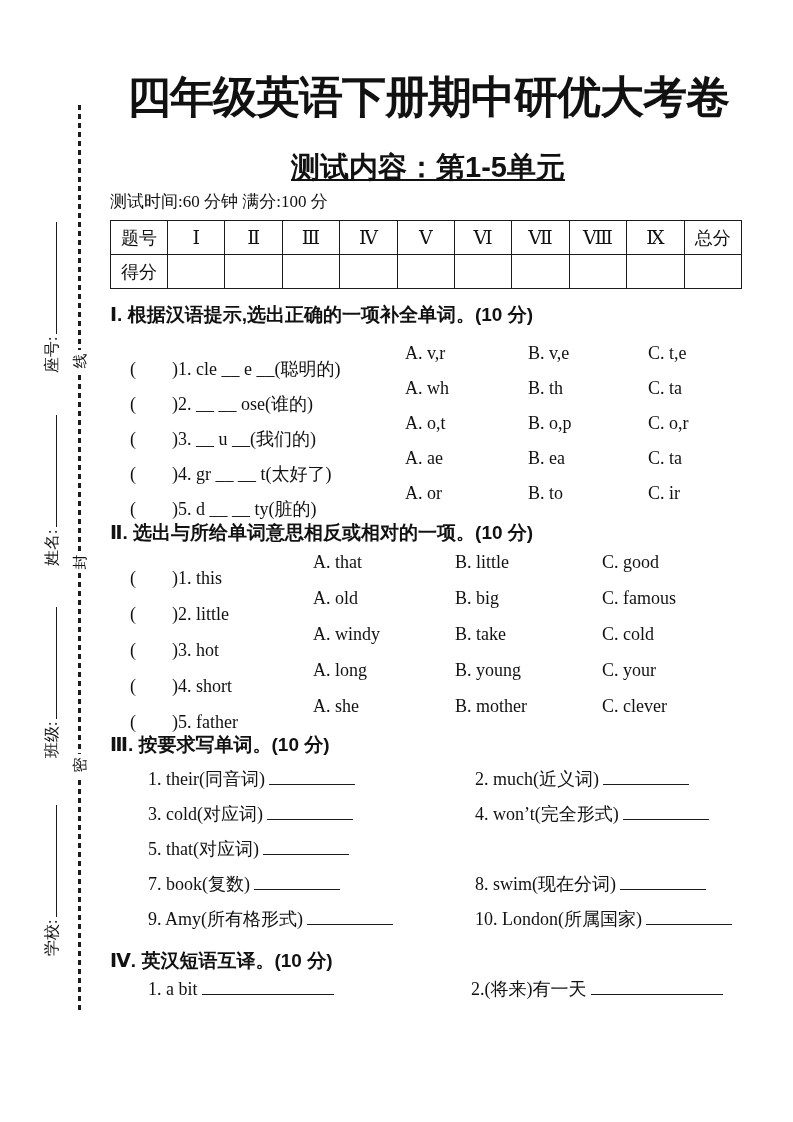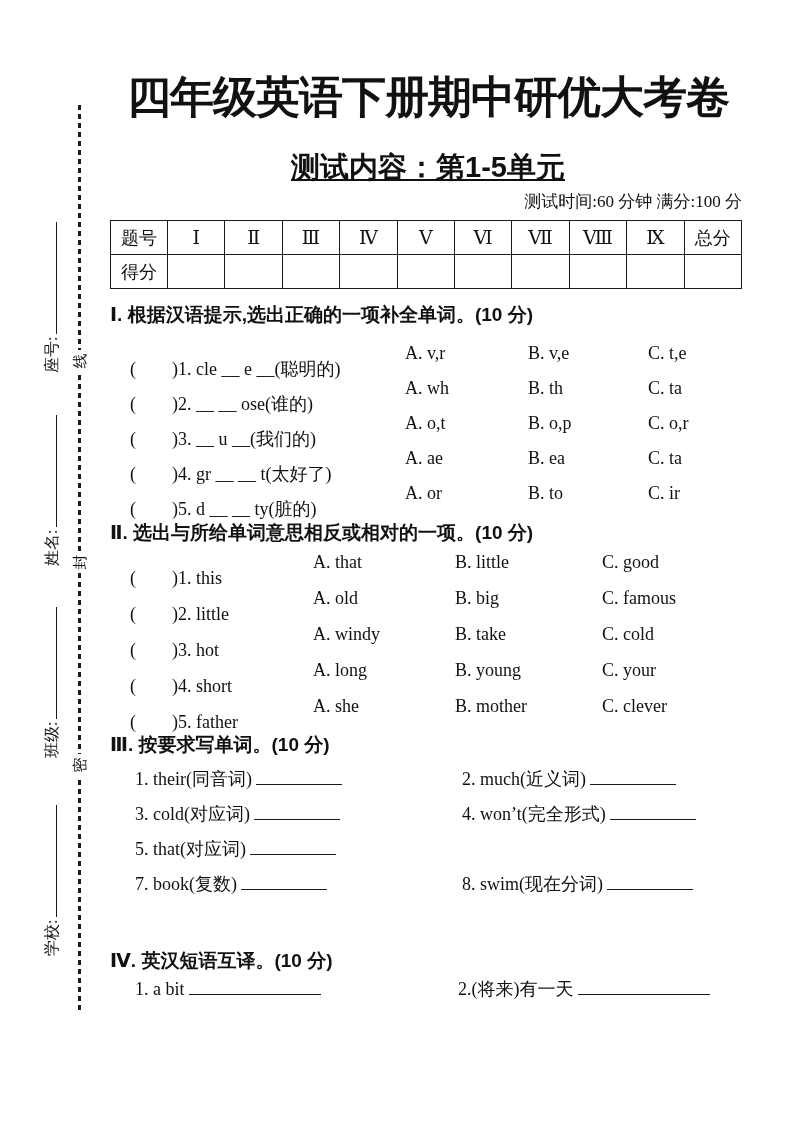--- a/index.html
+++ b/index.html
@@ -35,21 +35,21 @@
     position:absolute;top:68px;left:0;width:636px;margin:0;text-align:center;
     font-family:"Liberation Sans","DejaVu Sans",sans-serif;
     font-size:44px;font-weight:bold;letter-spacing:-1px;white-space:nowrap;
   }
   .subtitle{
     position:absolute;top:148px;left:0;width:636px;text-align:center;
     font-family:"Liberation Sans","DejaVu Sans",sans-serif;
     font-size:29px;font-weight:bold;text-decoration:underline;
   }
   .meta{
-    position:absolute;top:190px;left:0;width:636px;text-align:right;
+    position:absolute;top:190px;left:0;width:636px;text-align:left;
     font-size:17px;padding-right:4px;box-sizing:border-box;
   }
 
   
   table.score-table{
     position:absolute;top:220px;left:0;width:632px;
     border-collapse:collapse;table-layout:fixed;padding-left:44px;
   }
   table.score-table td{
     border:1.6px solid #1c1c1c;height:33px;text-align:center;
@@ -60,21 +60,21 @@
   
   .sec-head{
     position:absolute;left:0;width:636px;
     font-family:"Liberation Sans","DejaVu Sans",sans-serif;
     font-size:19px;font-weight:bold;white-space:nowrap;
   }
   .q-row{position:absolute;left:0;width:636px;height:35px;line-height:35px;font-size:18px;}
   .q-stem{position:absolute;left:20px;white-space:nowrap;margin-top:16px;}
   .opt{position:absolute;white-space:nowrap;}
   .f-row{position:absolute;left:0;width:636px;height:35px;line-height:35px;font-size:18px;}
-  .f-item{position:absolute;white-space:nowrap;}
+  .f-item{position:absolute;white-space:nowrap;margin-left:13px;}
   .blank{
     display:inline-block;height:14px;margin-left:4px;
     border-bottom:1.6px solid #1c1c1c;width:86px;
   }
   .blank.wide{width:132px;}
 </style>
 </head>
 <body>
 
 <div class="page">
@@ -223,20 +223,24 @@
       <span class="f-item" style="left:25px"><span>3. cold(对应词)</span><span class="blank"></span></span>
       <span class="f-item" style="left:352px"><span>4. won’t(完全形式)</span><span class="blank"></span></span>
     </div>
     <div class="f-row" style="top:832px">
       <span class="f-item" style="left:25px"><span>5. that(对应词)</span><span class="blank"></span></span>
     </div>
     <div class="f-row" style="top:867px">
       <span class="f-item" style="left:25px"><span>7. book(复数)</span><span class="blank"></span></span>
       <span class="f-item" style="left:352px"><span>8. swim(现在分词)</span><span class="blank"></span></span>
     </div>
+    <div class="f-row" style="top:902px">
+      <span class="f-item" style="left:25px"><span>9. Amy(所有格形式)</span><span class="blank"></span></span>
+      <span class="f-item" style="left:352px"><span>10. London(所属国家)</span><span class="blank"></span></span>
+    </div>
 
     <div class="sec-head" style="top:948px">Ⅳ. 英汉短语互译。(10 分)</div>
 
     <div class="f-row" style="top:972px">
       <span class="f-item" style="left:25px"><span>1. a bit</span><span class="blank wide"></span></span>
       <span class="f-item" style="left:348px"><span>2.(将来)有一天</span><span class="blank wide"></span></span>
     </div>
 
   </div>
 </div>

